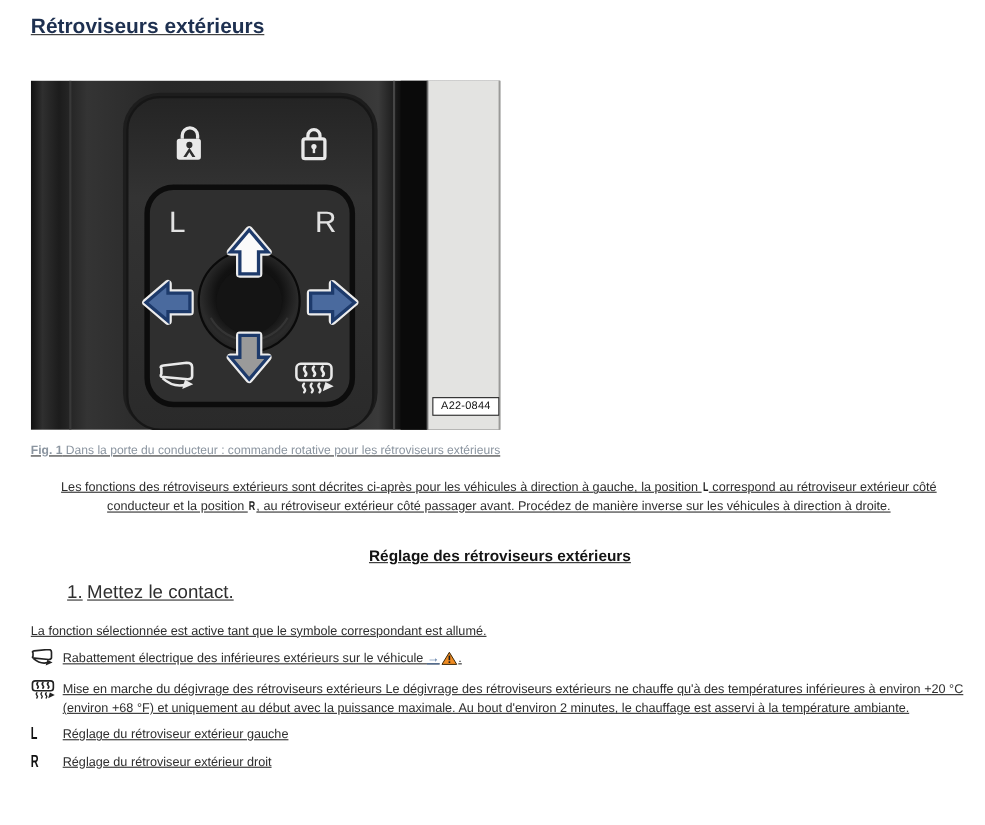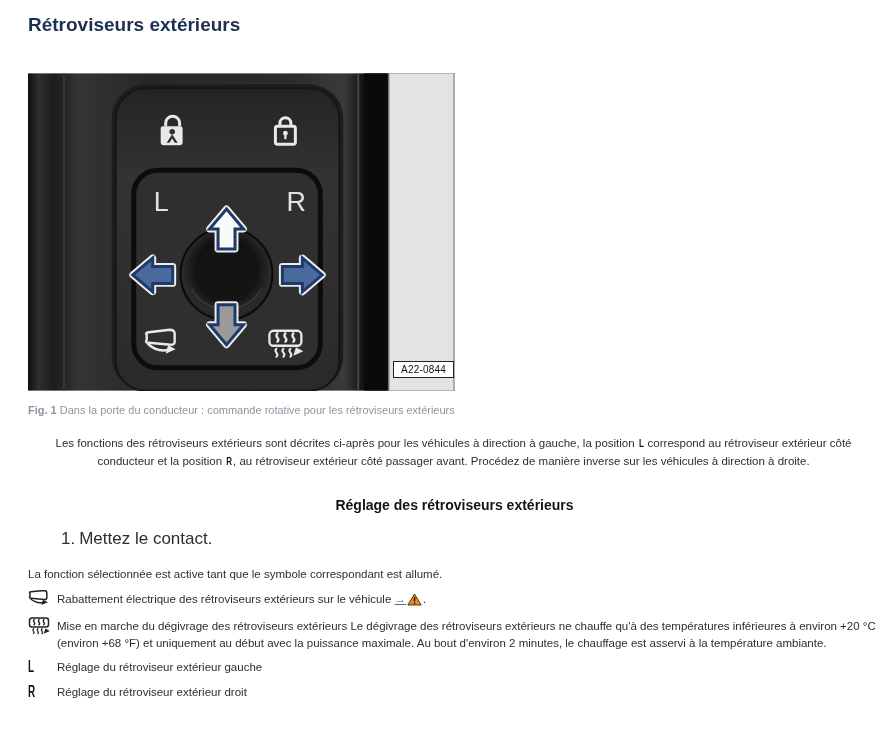--- a/index.html
+++ b/index.html
@@ -1,21 +1,21 @@
 <!DOCTYPE html>
 <html><head>
 <meta charset="utf-8">
 <style>
   html,body{margin:0;padding:0;}
   body{
     width:895px;height:750px;overflow:hidden;background:#ffffff;
     font-family:"Liberation Sans","DejaVu Sans",sans-serif;color:#2e2e2e;
     -webkit-font-smoothing:antialiased;
   }
-  .page{padding:14px 14px 0 28px;}
+  .page{padding:14px 14px 0 28px;text-decoration:underline;}
   h1.title{
     font-size:19px;line-height:1.2;font-weight:700;color:#1e3050;
     margin:0 0 36px 0;
   }
   
   .figure-wrap{position:relative;width:427px;height:318px;margin:0 0 12px 0;}
   .figure-wrap svg{display:block;}
   .fig-code{
     position:absolute;right:1px;bottom:13px;background:#ffffff;border:1px solid #222;
     font-size:10px;line-height:1.3;padding:1px 7px;color:#111;letter-spacing:.2px;
@@ -172,21 +172,21 @@
   <div class="legend-row">
     <span class="legend-icon">
       <svg width="22" height="17" viewBox="0 0 22 17">
         <g transform="translate(10.5,8)" stroke="#222" fill="none" stroke-width="1.5" stroke-linejoin="round">
           <path d="M -8.5,-4.5 Q -9.8,-6 -7.5,-6.3 L 5.5,-7.6 Q 8.3,-7.6 8.3,-5.2 L 8.3,-0.3 Q 8.3,1.5 5.8,1.5 L -7.3,0.3 Q -9.8,0.3 -8.5,-1.5 Z"></path>
           <path d="M -8,0.8 Q -2,6 4.8,4.4"></path>
           <path d="M 3,7 L 9.3,4.2 L 4.6,1.7 Z" fill="#222" stroke="none"></path>
         </g>
       </svg>
     </span>
-    <span class="legend-text"><span>Rabattement électrique des rétroviseurs extérieurs sur le véhicule </span><a class="arrowlink">→</a><svg class="warn-svg" width="15" height="13" viewBox="0 0 15 13">
+    <span class="legend-text"><span>Rabattement électrique des inférieures extérieurs sur le véhicule </span><a class="arrowlink">→</a><svg class="warn-svg" width="15" height="13" viewBox="0 0 15 13">
           <path d="M 7.5,1 L 14.2,12 H 0.8 Z" fill="#ef8b22" stroke="#3a2505" stroke-width="0.9" stroke-linejoin="round"></path>
           <rect x="6.8" y="4" width="1.5" height="4.2" fill="#1a1a1a"></rect>
           <rect x="6.8" y="9.2" width="1.5" height="1.5" fill="#1a1a1a"></rect>
         </svg><span>.</span></span>
   </div>
 
   <div class="legend-row">
     <span class="legend-icon">
       <svg width="22" height="19" viewBox="0 0 22 19">
         <g transform="translate(11,7.5)" stroke="#222" fill="none" stroke-width="1.5" stroke-linecap="round">

